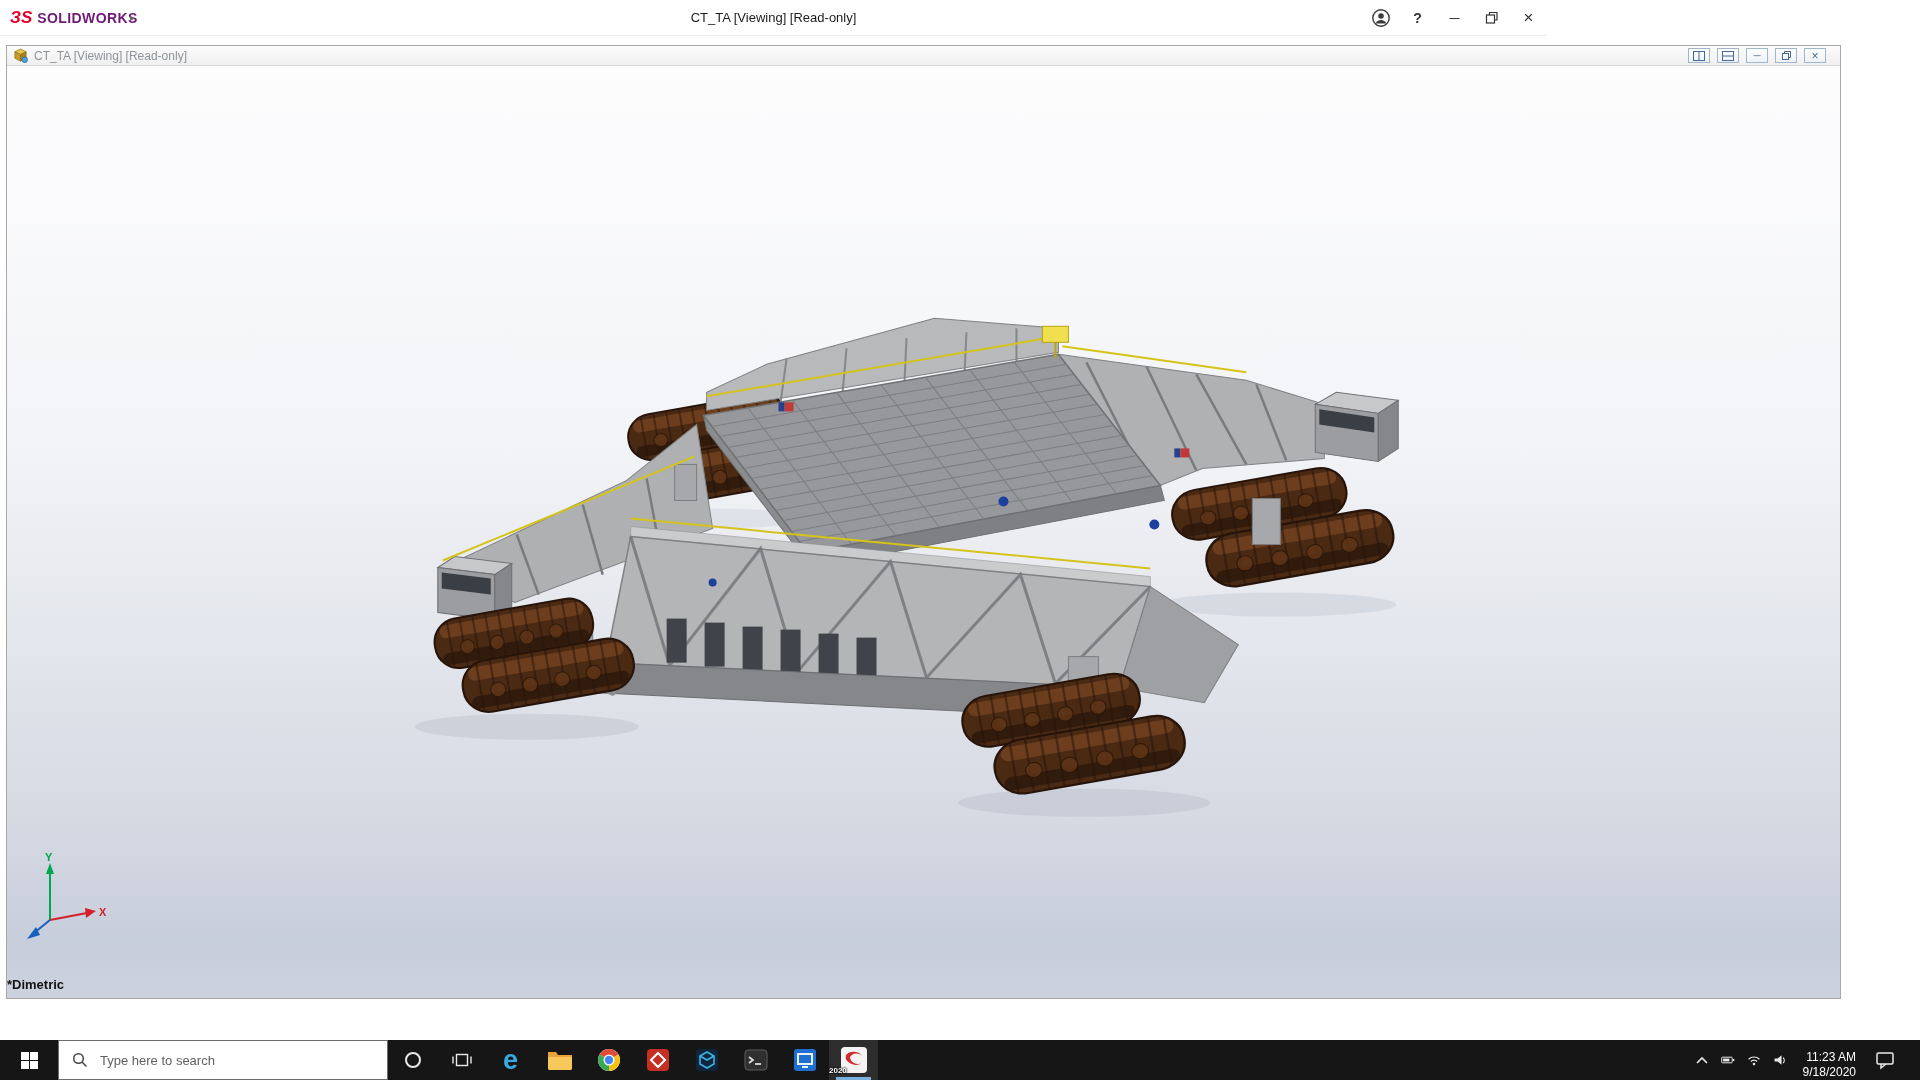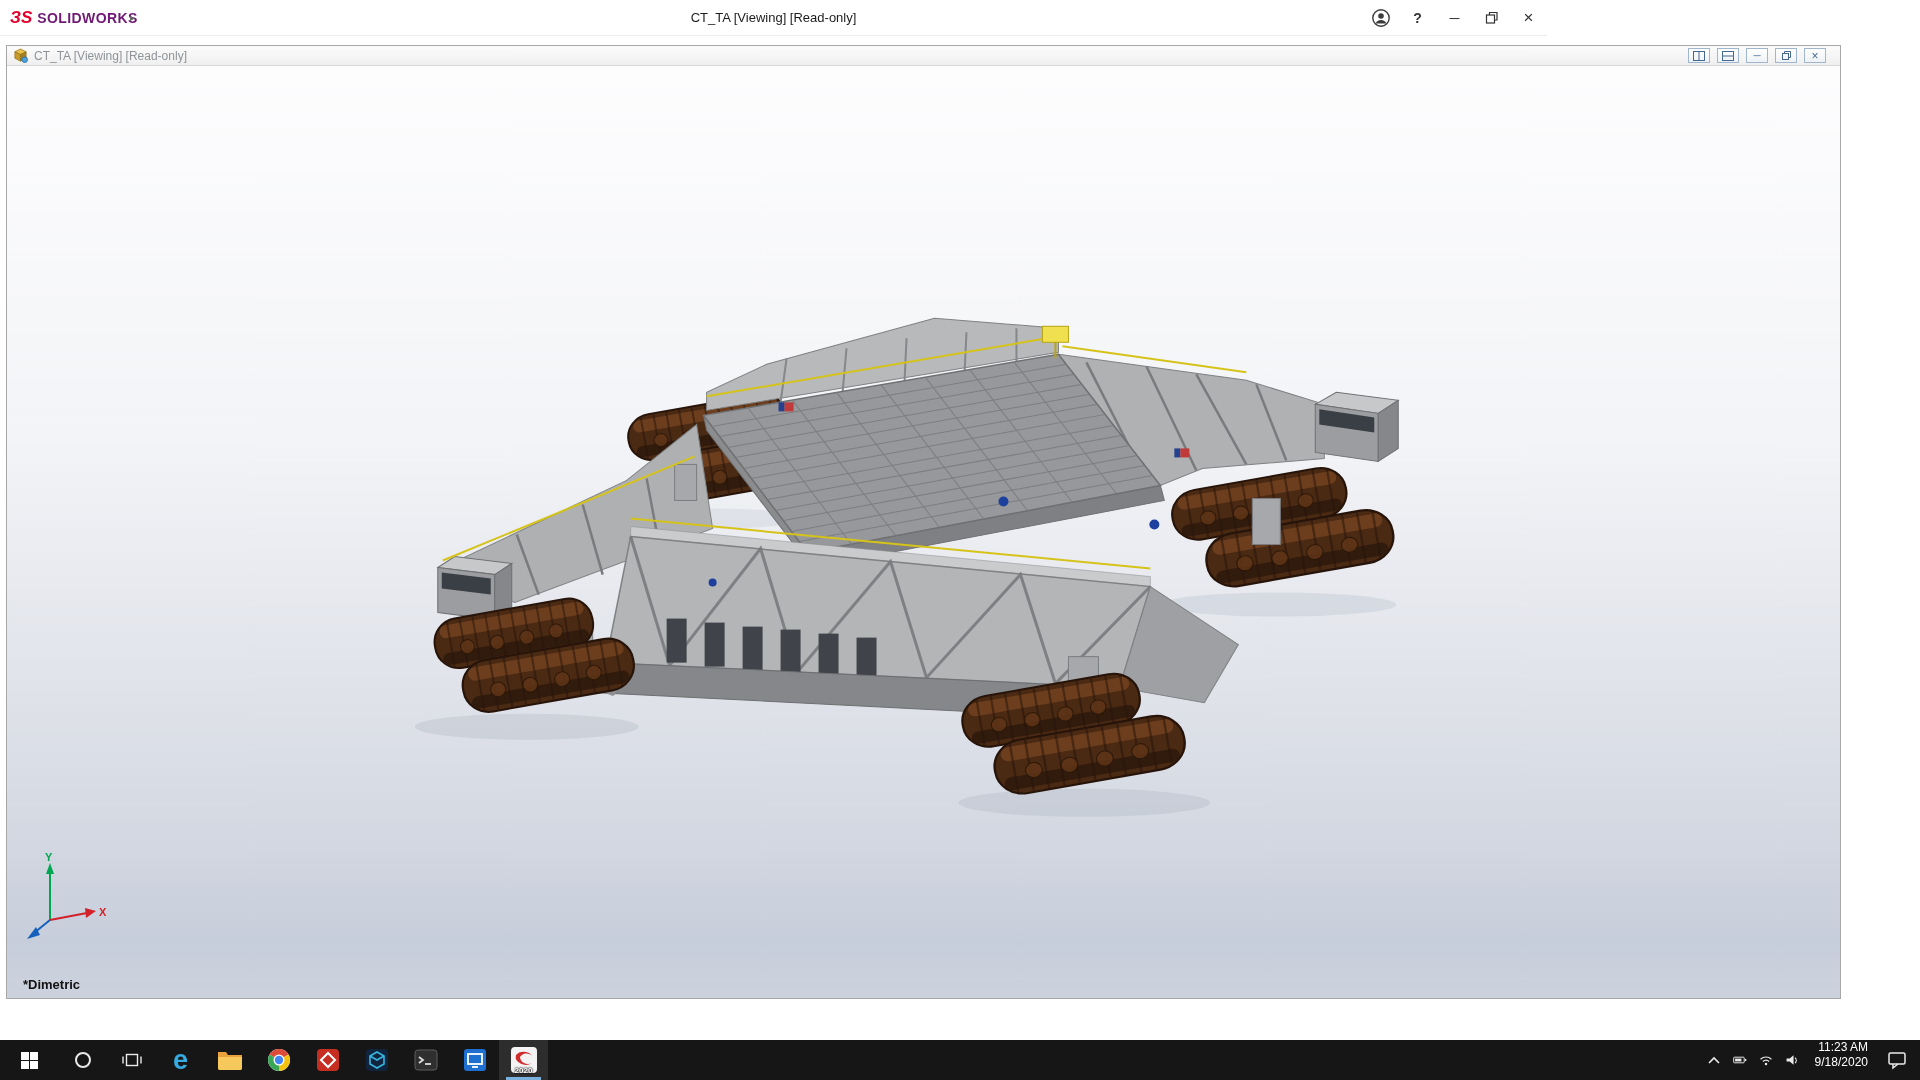--- a/index.html
+++ b/index.html
@@ -21,37 +21,37 @@
   .child{position:absolute;left:6px;top:45px;width:1835px;height:954px;border:1px solid #a7a7a7;background:#fff;box-sizing:border-box;}
   .child-tb{position:absolute;top:0;left:0;right:0;height:20px;background:linear-gradient(#fcfcfc,#efefef);border-bottom:1px solid #d6d6d6;display:flex;align-items:center;padding:0 6px;box-sizing:border-box;}
   .doc-icon{width:15px;height:15px;margin-right:6px;}
   .child-title{font-size:12px;color:#8f9498;white-space:nowrap;}
   .child-btns{margin-left:auto;display:flex;gap:7px;margin-right:8px;}
   .cbtn{width:22px;height:15px;border:1px solid #9fb6cc;background:linear-gradient(#ffffff,#eef2f6);display:flex;align-items:center;justify-content:center;font-size:10px;color:#44688e;line-height:1;cursor:pointer;padding:0;}
 
   
   .viewport{position:absolute;top:20px;left:0;right:0;bottom:0;background:linear-gradient(180deg,#fdfdfe 0%,#f3f4f7 40%,#d6dae3 80%,#c7cedb 94%,#ccd2dd 100%);overflow:hidden;}
   .model-svg{position:absolute;inset:0;width:100%;height:100%;}
-  .view-label{position:absolute;left:16px;bottom:6px;font-size:13px;font-weight:bold;color:#111;}
+  .view-label{position:absolute;left:0;bottom:6px;font-size:13px;font-weight:bold;color:#111;}
   .triad{position:absolute;left:8px;bottom:48px;}
 
   
   .taskbar{position:absolute;left:0;top:1040px;width:1920px;height:40px;background:#161616;display:flex;align-items:stretch;}
   .start{width:58px;display:flex;align-items:center;justify-content:center;background:transparent;border:none;cursor:pointer;}
   .searchbox{width:330px;background:#ffffff;display:flex;align-items:center;gap:10px;padding-left:13px;box-sizing:border-box;border:1px solid #6d6d6d;cursor:text;}
   .searchbox input{border:none;outline:none;font-size:13px;color:#333;width:260px;background:transparent;font-family:"Liberation Sans",sans-serif;}
   .searchbox input::placeholder{color:#5f5f5f;opacity:1;}
   .tslot{width:49px;display:flex;align-items:center;justify-content:center;position:relative;background:transparent;border:none;cursor:pointer;}
   .tslot.active{background:#2d2d2d;}
   .tslot.active .underline{position:absolute;bottom:0;left:7px;right:7px;height:3px;background:#7ab0de;}
   .edge-e{color:#35abe2;font-size:27px;font-weight:bold;line-height:1;}
-  .tray{margin-left:auto;display:flex;align-items:flex-start;padding-right:4px;}
+  .tray{margin-left:auto;display:flex;align-items:flex-end;padding-right:16px;}
   .trayicon{width:26px;height:40px;display:flex;align-items:center;justify-content:center;background:transparent;border:none;cursor:pointer;}
   .clock{display:flex;flex-direction:column;align-items:flex-end;justify-content:center;color:#fff;font-size:12px;line-height:15px;padding:0 10px;cursor:default;}
-  .sw-badge{position:absolute;bottom:5px;left:0;right:0;text-align:center;font-size:8px;font-weight:bold;color:#fff;text-shadow:0 0 2px #000,0 0 2px #000;}
+  .sw-badge{position:absolute;bottom:5px;left:0;right:0;text-align:left;font-size:8px;font-weight:bold;color:#fff;text-shadow:0 0 2px #000,0 0 2px #000;}
 </style>
 </head>
 <body>
 
 <div class="screen">
 
   <header class="titlebar">
     <div class="brand">
       <span class="brand-mark">ЗS</span>
       <span class="brand-name">SOLIDWORKS</span>
@@ -309,20 +309,27 @@
 
   <footer class="taskbar">
     <button class="start">
       <svg width="17" height="17" viewBox="0 0 17 17" fill="#fff">
         <rect x="0" y="0" width="8" height="8"></rect>
           <rect x="9" y="0" width="8" height="8"></rect>
         <rect x="0" y="9" width="8" height="8"></rect>
           <rect x="9" y="9" width="8" height="8"></rect>
       </svg>
     </button>
+    <div class="searchbox">
+      <svg width="16" height="16" viewBox="0 0 16 16">
+        <circle cx="6.5" cy="6.5" r="4.8" fill="none" stroke="#444" stroke-width="1.5"></circle>
+        <line x1="10.2" y1="10.2" x2="14.5" y2="14.5" stroke="#444" stroke-width="1.5"></line>
+      </svg>
+      <input type="text" placeholder="Type here to search" style="">
+    </div>
     <button class="tslot">
       <svg width="18" height="18" viewBox="0 0 18 18">
         <circle cx="9" cy="9" r="7" fill="none" stroke="#eaeaea" stroke-width="2"></circle>
       </svg>
     </button>
     <button class="tslot">
       <svg width="20" height="16" viewBox="0 0 20 16">
         <rect x="4.5" y="2.5" width="11" height="11" fill="none" stroke="#eaeaea" stroke-width="1.4"></rect>
         <line x1="1" y1="4.5" x2="1" y2="11.5" stroke="#eaeaea" stroke-width="1.4"></line>
         <line x1="19" y1="4.5" x2="19" y2="11.5" stroke="#eaeaea" stroke-width="1.4"></line>

